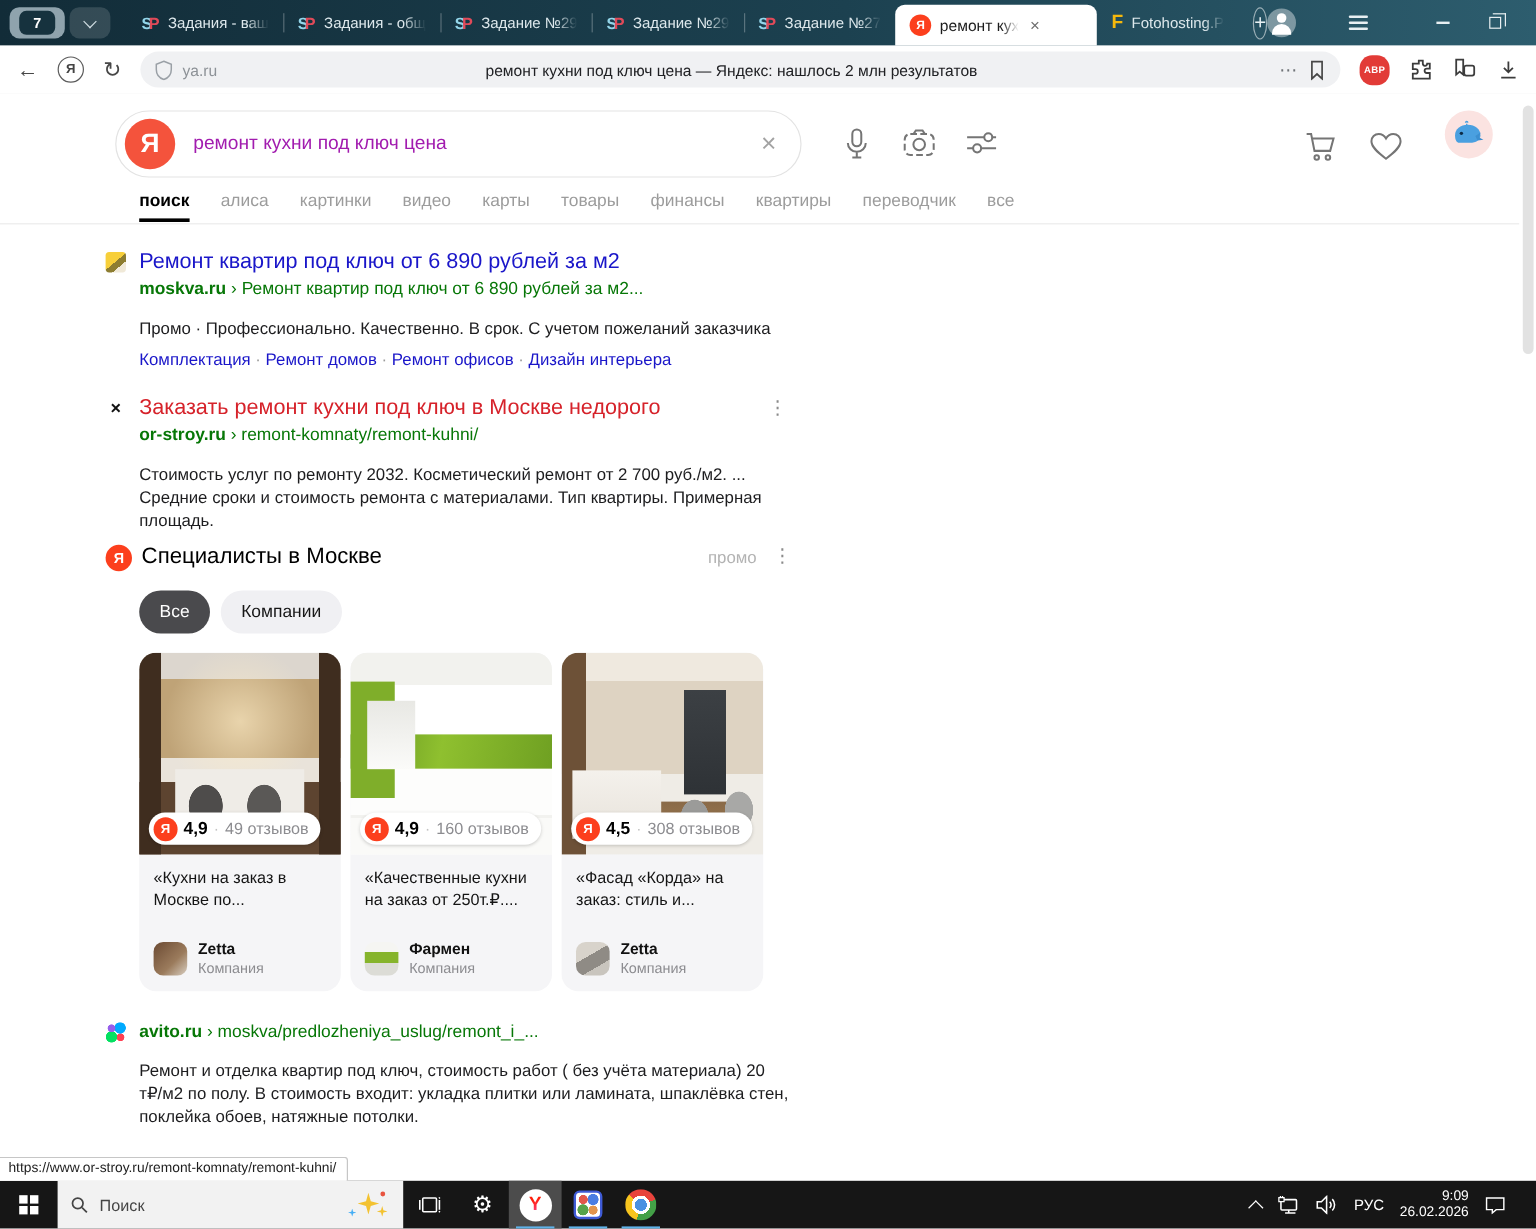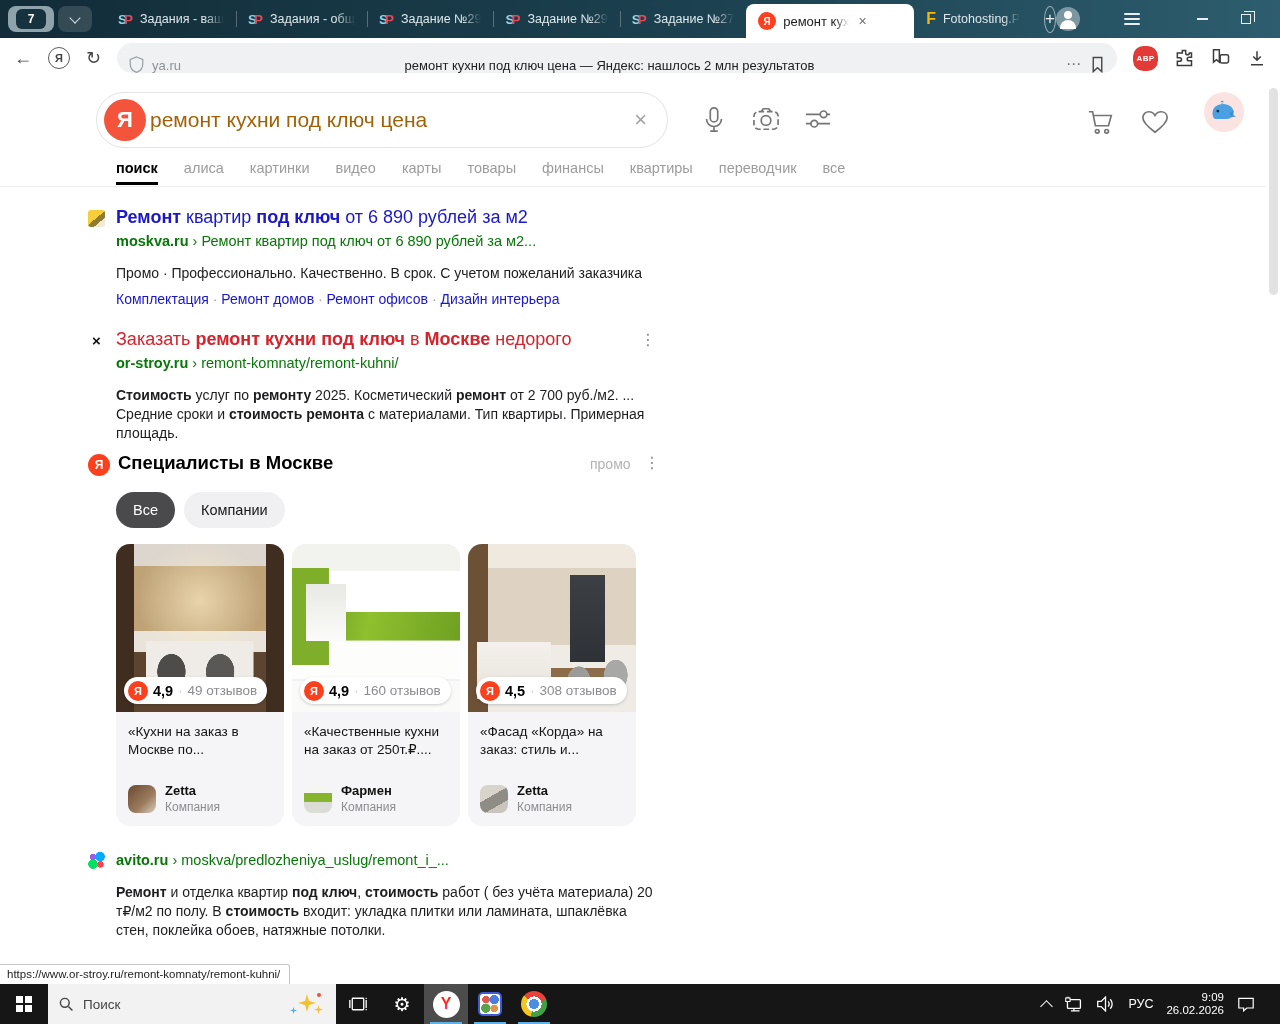--- a/index.html
+++ b/index.html
@@ -42,36 +42,36 @@
 .w-min{width:11px;height:1.6px;background:#e8eff2}
 .w-rest{width:10px;height:10px;border:1.3px solid #e8eff2;position:relative}
 .w-rest::before{content:"";position:absolute;left:2px;top:-4px;width:10px;height:10px;border:1.3px solid #e8eff2;border-bottom:none;border-left:none}
 
 
 .toolbar{position:absolute;top:38px;left:0;right:0;height:40px;background:#fff;display:flex;align-items:center;
   padding:0 14px;gap:16px;box-shadow:0 1px 0 rgba(0,0,0,.06)}
 .nav-ico{color:#474747;font-size:18px;line-height:1}
 .ya-outline{width:22px;height:22px;border-radius:50%;border:1.6px solid #5c5c5c;color:#444;font-size:11px;font-weight:bold;
   display:flex;align-items:center;justify-content:center}
-.addr{flex:1;height:30px;background:#f0f1f3;border-radius:15px;display:flex;align-items:flex-end;padding:0 12px;position:relative;gap:8px}
+.addr{flex:1;height:30px;background:#f0f1f3;border-radius:15px;display:flex;align-items:center;padding:0 12px;position:relative;gap:8px}
 .addr .shield{flex:none}
 .addr .url{color:#8d9297;font-size:13px}
 .addr .ptitle{position:absolute;left:0;right:15px;text-align:center;color:#202124;font-size:13px;pointer-events:none}
 .addr .more{margin-left:auto;color:#6f7377;font-size:15px;letter-spacing:1px}
 .abp{width:25px;height:25px;border-radius:42%;background:#e23b37;color:#fff;font-size:8px;font-weight:bold;
   display:flex;align-items:center;justify-content:center;letter-spacing:.3px}
 .tool-svg{display:flex;align-items:center;justify-content:center}
 
 
 .content{position:absolute;top:78px;left:0;right:0;bottom:40px;background:#fff;overflow:hidden}
 .searchbox{position:absolute;left:96px;top:14px;width:572px;height:56px;border:1.6px solid #e3e3e3;border-radius:30px;
   display:flex;align-items:center;padding:0 20px 0 7px;background:#fff}
 .sb-logo{width:42px;height:42px;border-radius:50%;background:#f4533c;color:#fff;font-weight:bold;font-size:22px;
   display:flex;align-items:center;justify-content:center;flex:none}
-.sb-query{margin-left:4px;font-size:21px;color:#a16207;flex:1;white-space:nowrap}
+.sb-query{margin-left:15px;font-size:16px;color:#a21caf;flex:1;white-space:nowrap}
 .sb-clear{color:#a3a3a3;font-size:22px;font-weight:300}
 .hdr-ico{position:absolute;top:28px}
 .hdr-right{position:absolute;top:30px}
 .user-avatar{position:absolute;left:1204px;top:14px;width:40px;height:40px;border-radius:50%;background:#fbe3e1;
   display:flex;align-items:center;justify-content:center;overflow:hidden}
 
 
 .serptabs{position:absolute;left:116px;top:82px;display:flex;gap:26px;font-size:14.5px;color:#9c9c9c}
 .stab{position:relative;cursor:pointer}
 .stab.active{color:#000;font-weight:bold}
@@ -87,36 +87,36 @@
 .fav-atlon{background:linear-gradient(140deg,#f7cf3a 0 48%,#8d7d31 48% 70%,#f0e9d8 70%);border-radius:3px}
 .fav-orstroy{color:#111;font-weight:bold;font-size:15px}
 .fav-avito{background:
   radial-gradient(circle at 29% 29%,#965eeb 0 3px,transparent 3.5px),
   radial-gradient(circle at 71% 27%,#00aaff 0 4.5px,transparent 5px),
   radial-gradient(circle at 29% 71%,#04e061 0 4.5px,transparent 5px),
   radial-gradient(circle at 73% 73%,#ff4053 0 3px,transparent 3.5px)}
 .rbody{margin-left:28px}
 .rtitle{font-size:18px;line-height:23px;color:#1a16c9;cursor:pointer}
 .rtitle.red{color:#d6222a}
-.b{font-weight:bold}
+.b{font-weight:normal}
 .rurl{margin-top:4px;font-size:14.5px;color:#077707}
 .rurl .dom{font-weight:bold}
 .rurl .sep2{color:#077707}
 .rsnippet{margin-top:15px;font-size:14px;line-height:19px;color:#1d1d1f;max-width:548px}
 .rsitelinks{margin-top:8px;font-size:14px;color:#1a16c9}
 .slink{cursor:pointer}
 .sldot{color:#9a9a9a}
 .kebab{position:absolute;right:4px;top:2px;color:#8b8b8b;font-size:16px;cursor:pointer}
 
 
 .specialists{position:absolute;left:88px;top:374px;width:572px}
 .sp-head{position:relative;height:28px}
 .sp-logo{position:absolute;left:0;top:2px;width:22px;height:22px;border-radius:50%;background:#fc3f1d;color:#fff;
   font-weight:bold;font-size:12px;display:flex;align-items:center;justify-content:center}
-.sp-title{position:absolute;left:30px;top:0;font-size:18.5px;font-weight:bold;color:#000}
+.sp-title{position:absolute;left:30px;top:0;font-size:18.5px;font-weight:normal;color:#000}
 .sp-promo{position:absolute;left:502px;top:4px;font-size:14px;color:#b3b3b3}
 .sp-kebab{position:absolute;left:556px;top:1px;color:#8b8b8b;font-size:16px}
 .sp-chips{position:absolute;left:28px;top:40px;display:flex;gap:9px}
 .chip{height:36px;border-radius:18px;background:#f0f0f3;color:#161616;font-size:14.5px;display:flex;align-items:center;
   padding:0 17px;cursor:pointer}
 .chip.active{background:#4a4a4d;color:#fff}
 .sp-cards{position:absolute;left:28px;top:92px;display:flex;gap:8px}
 .card{width:168px;border-radius:14px;background:#f5f5f7;overflow:hidden;cursor:pointer}
 .cimg{position:relative;height:168px}
 .kitchen-gold{background:
@@ -380,21 +380,21 @@
           <div class="rsnippet"><span>Промо · Профессионально. Качественно. В срок. С учетом пожеланий заказчика</span></div>
           <div class="rsitelinks"><a class="slink">Комплектация</a><span class="sldot"> · </span><a class="slink">Ремонт домов</a><span class="sldot"> · </span><a class="slink">Ремонт офисов</a><span class="sldot"> · </span><a class="slink">Дизайн интерьера</a></div>
         </div>
       </div>
     <div class="result" id="result-1">
         <div class="fav fav-orstroy">×</div>
         <span class="kebab">⋮</span>
         <div class="rbody">
           <div class="rtitle red"><span>Заказать </span><span class="b">ремонт кухни под ключ</span><span> в </span><span class="b">Москве</span><span> недорого</span></div>
           <div class="rurl"><span class="dom">or-stroy.ru</span><span class="sep2"> › </span><span class="path">remont-komnaty/remont-kuhni/</span></div>
-          <div class="rsnippet"><span class="b">Стоимость</span><span> услуг по </span><span class="b">ремонту</span><span> 2025. Косметический </span><span class="b">ремонт</span><span> от 2 700 руб./м2. ... Средние сроки и </span><span class="b">стоимость ремонта</span><span> с материалами. Тип квартиры. Примерная площадь.</span></div>
+          <div class="rsnippet"><span class="b">Стоимость</span><span> услуг по </span><span class="b">ремонту</span><span> 2032. Косметический </span><span class="b">ремонт</span><span> от 2 700 руб./м2. ... Средние сроки и </span><span class="b">стоимость ремонта</span><span> с материалами. Тип квартиры. Примерная площадь.</span></div>
         </div>
       </div>
 
     <div class="specialists">
       <div class="sp-head">
         <div class="sp-logo">Я</div>
         <div class="sp-title">Специалисты в Москве</div>
         <div class="sp-promo">промо</div>
         <div class="sp-kebab">⋮</div>
       </div>

